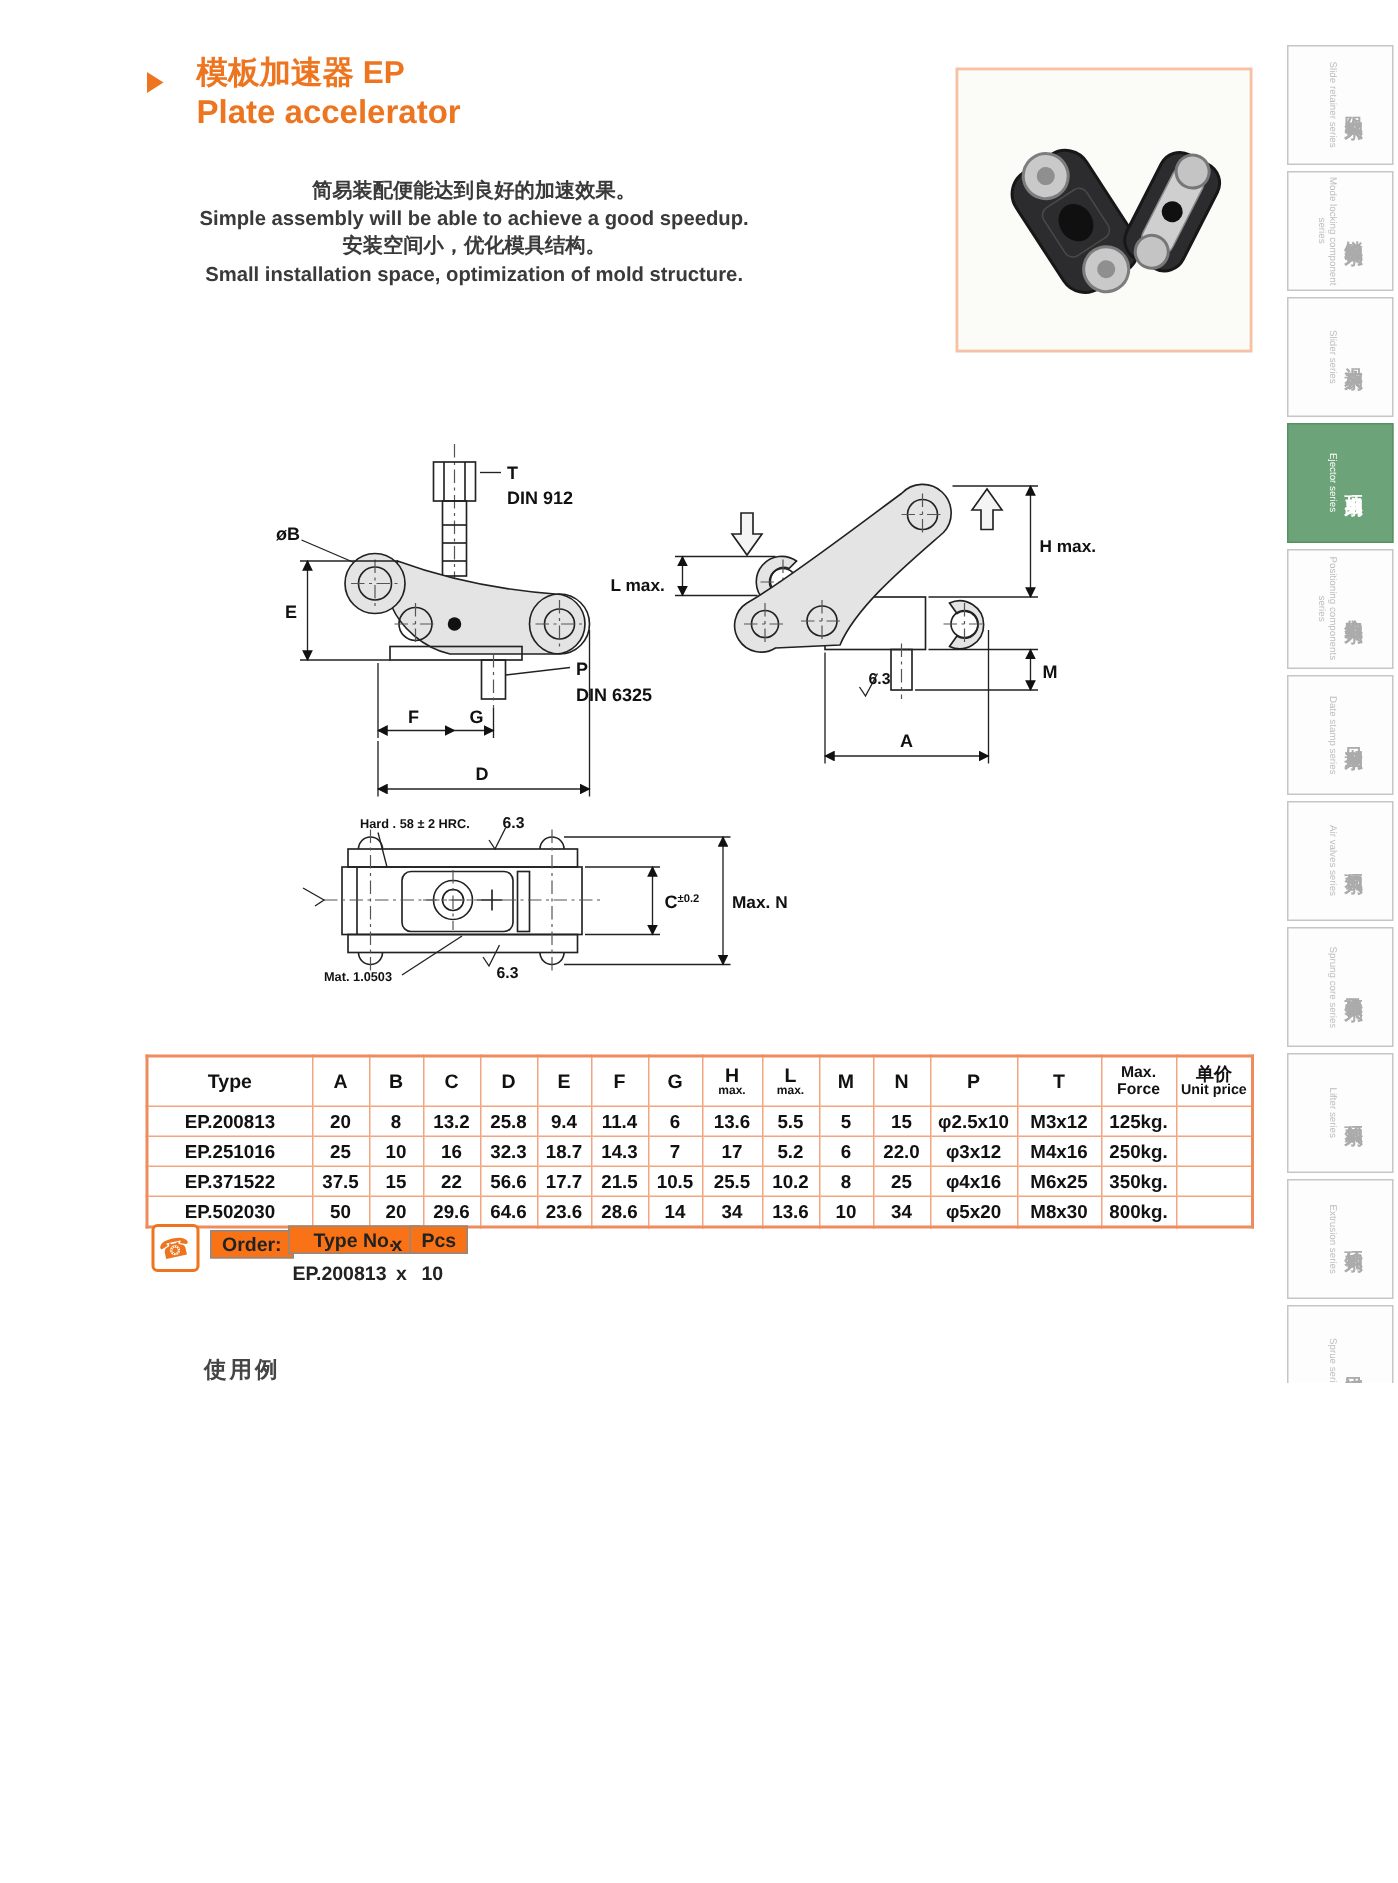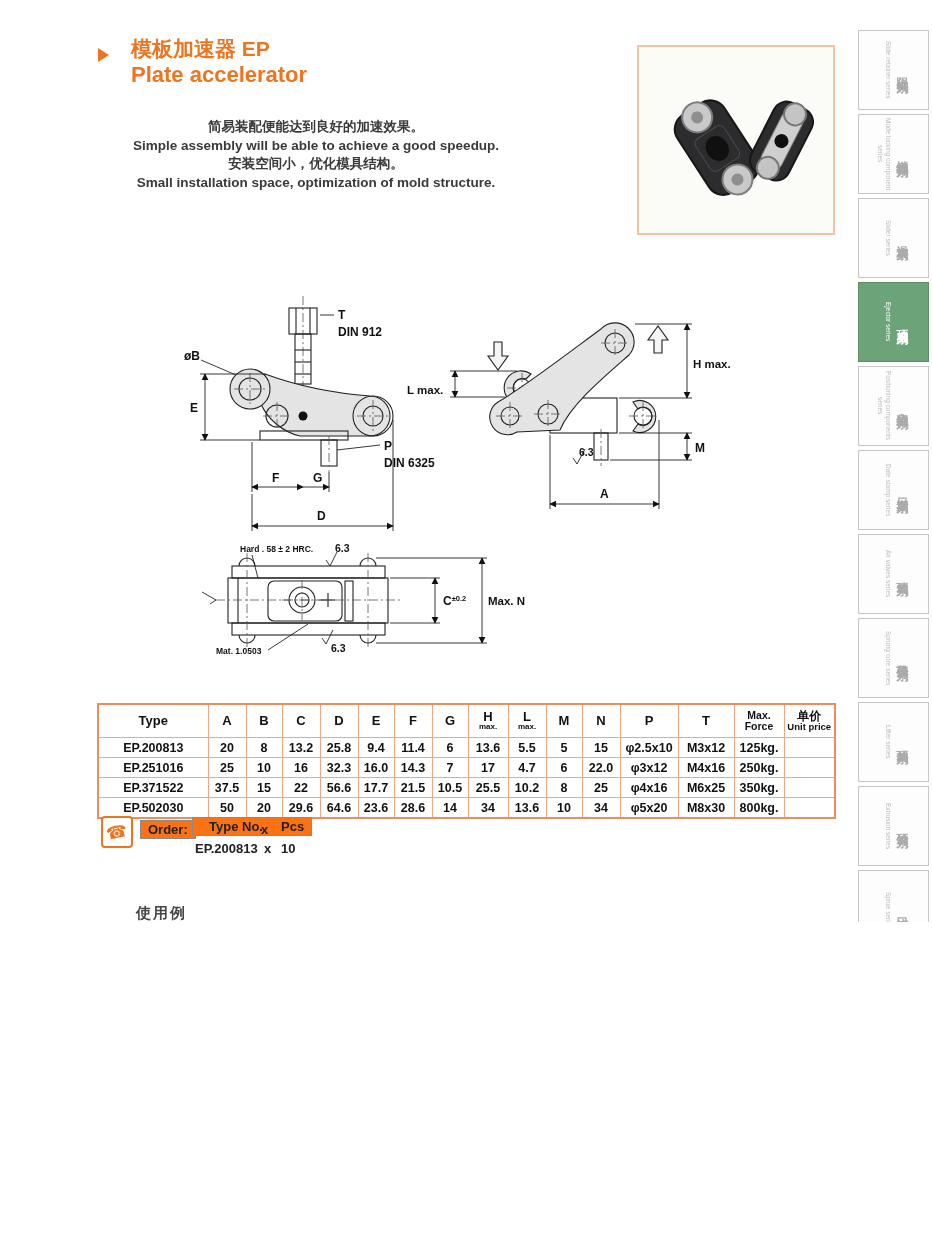--- a/index.html
+++ b/index.html
@@ -309,25 +309,25 @@
           <td>M3x12</td>
           <td>125kg.</td>
           <td></td>
         </tr>
         <tr>
           <td>EP.251016</td>
           <td>25</td>
           <td>10</td>
           <td>16</td>
           <td>32.3</td>
-          <td>16.0</td>
+          <td>18.7</td>
           <td>14.3</td>
           <td>7</td>
           <td>17</td>
-          <td>4.7</td>
+          <td>5.2</td>
           <td>6</td>
           <td>22.0</td>
           <td>φ3x12</td>
           <td>M4x16</td>
           <td>250kg.</td>
           <td></td>
         </tr>
         <tr>
           <td>EP.371522</td>
           <td>37.5</td>

